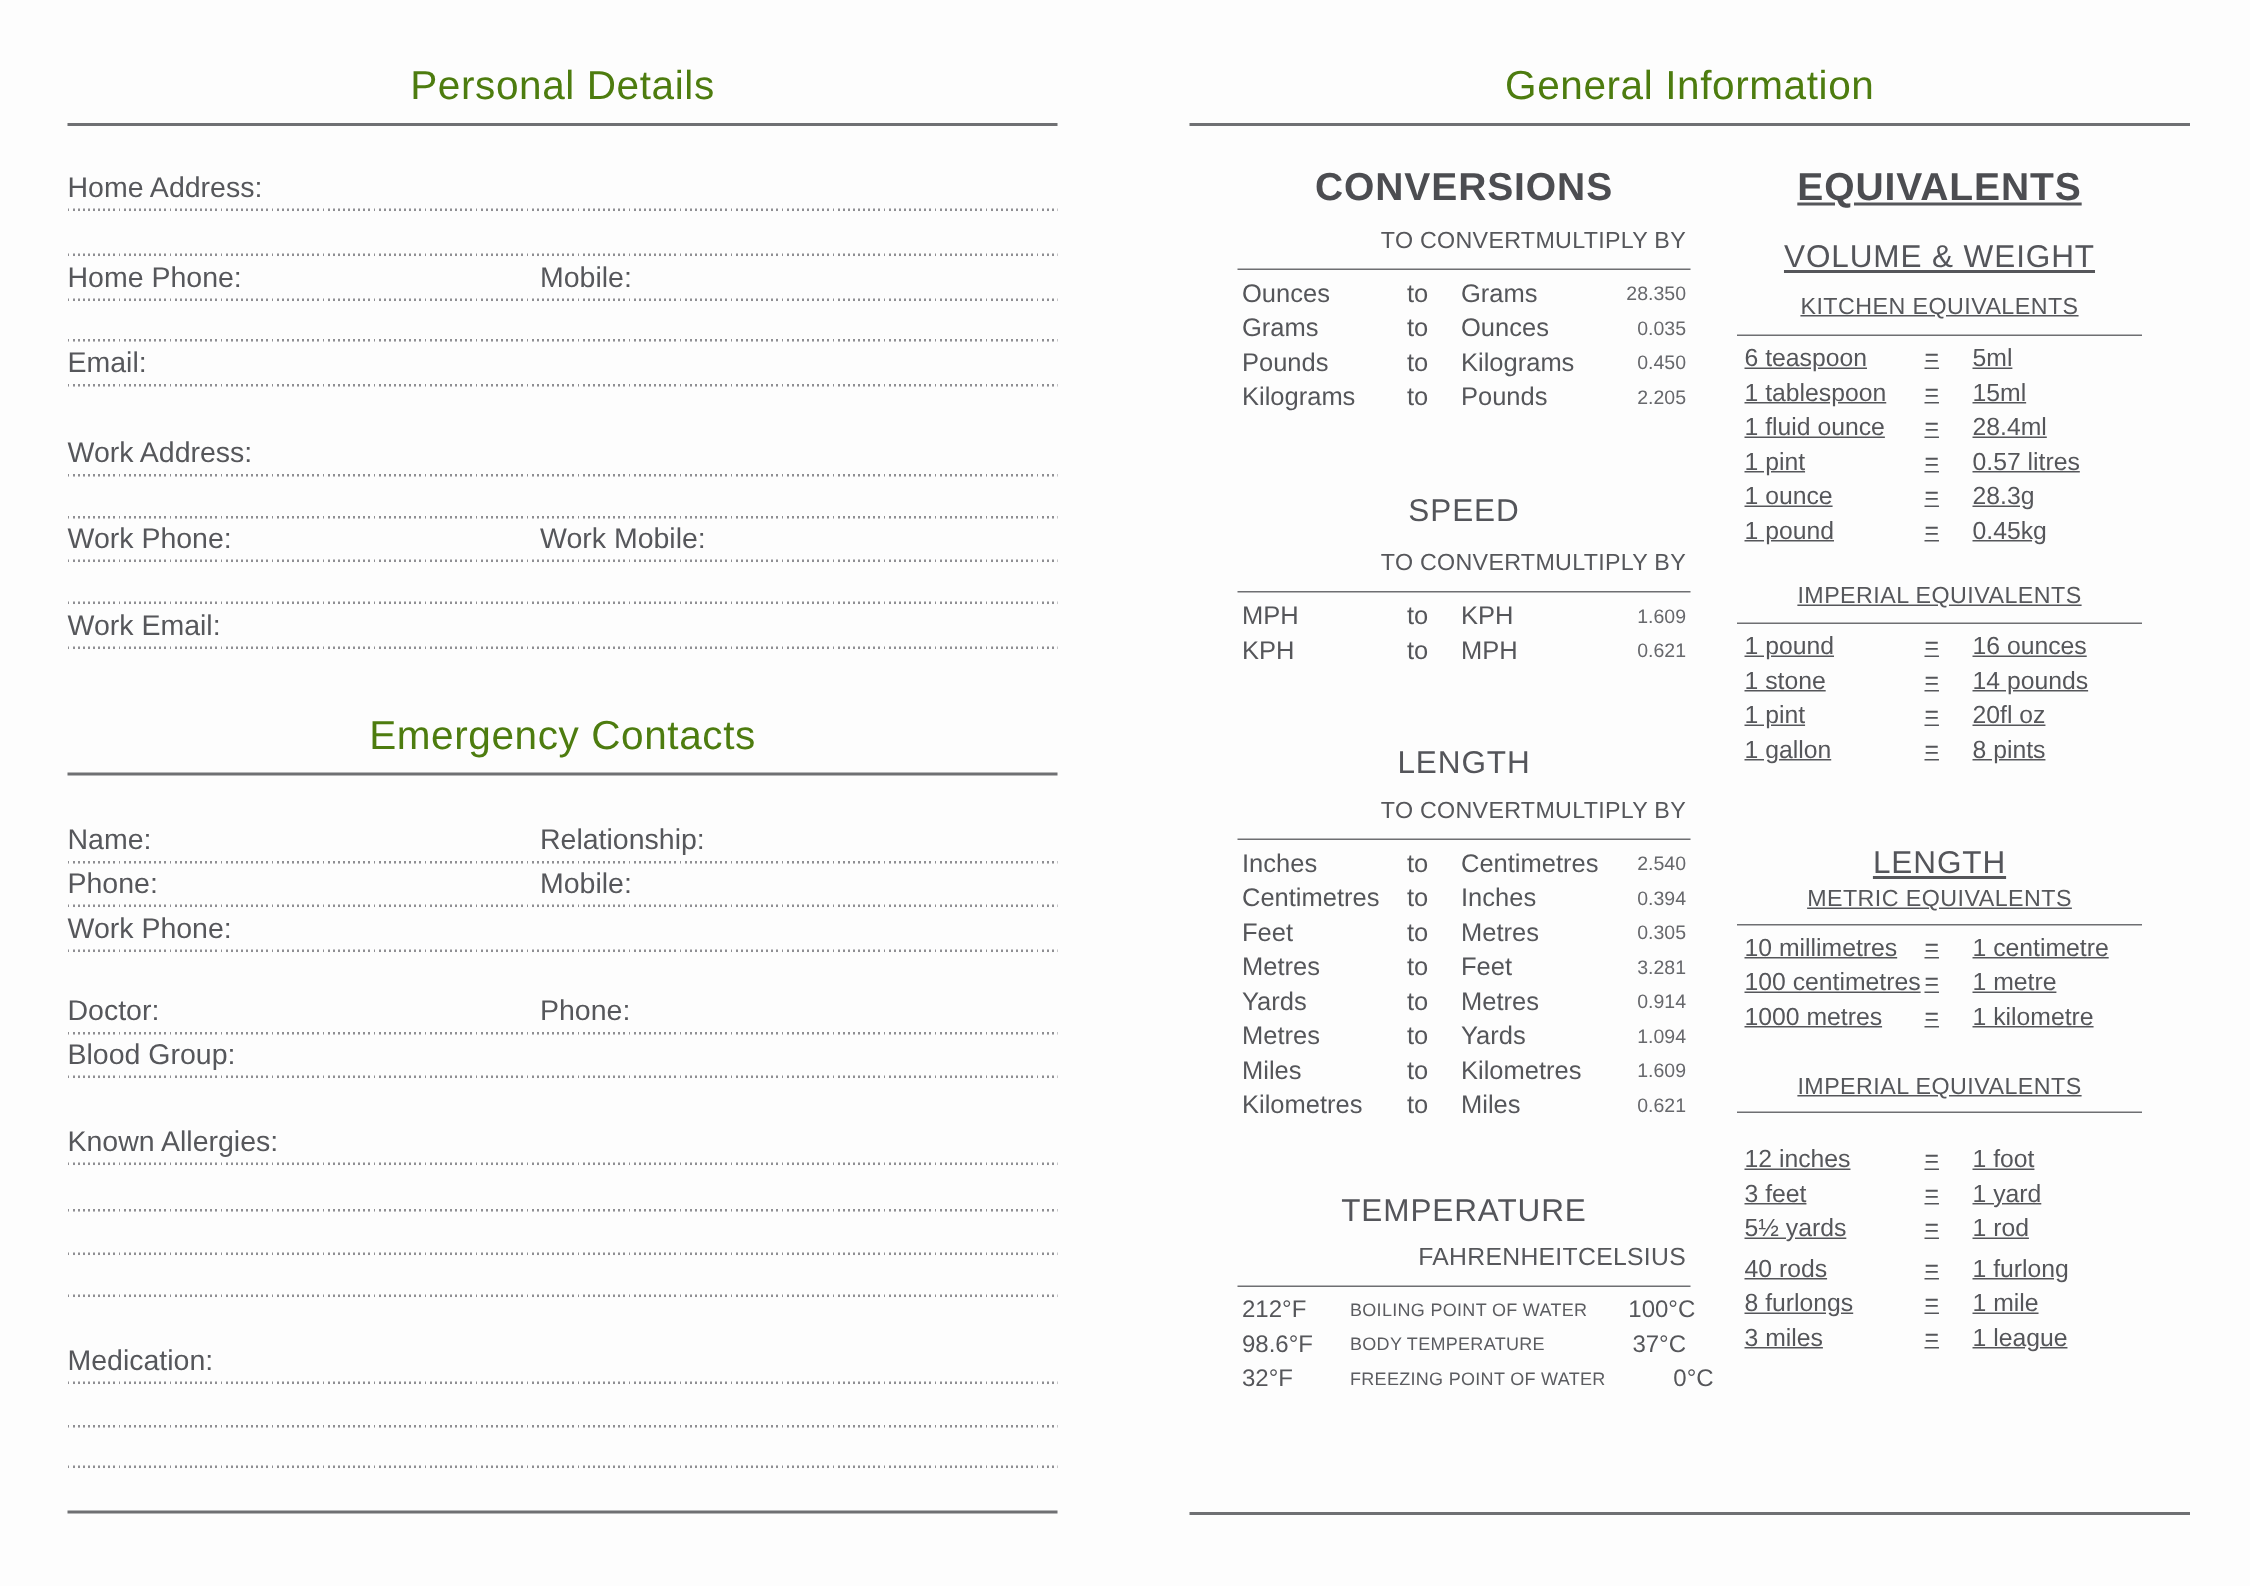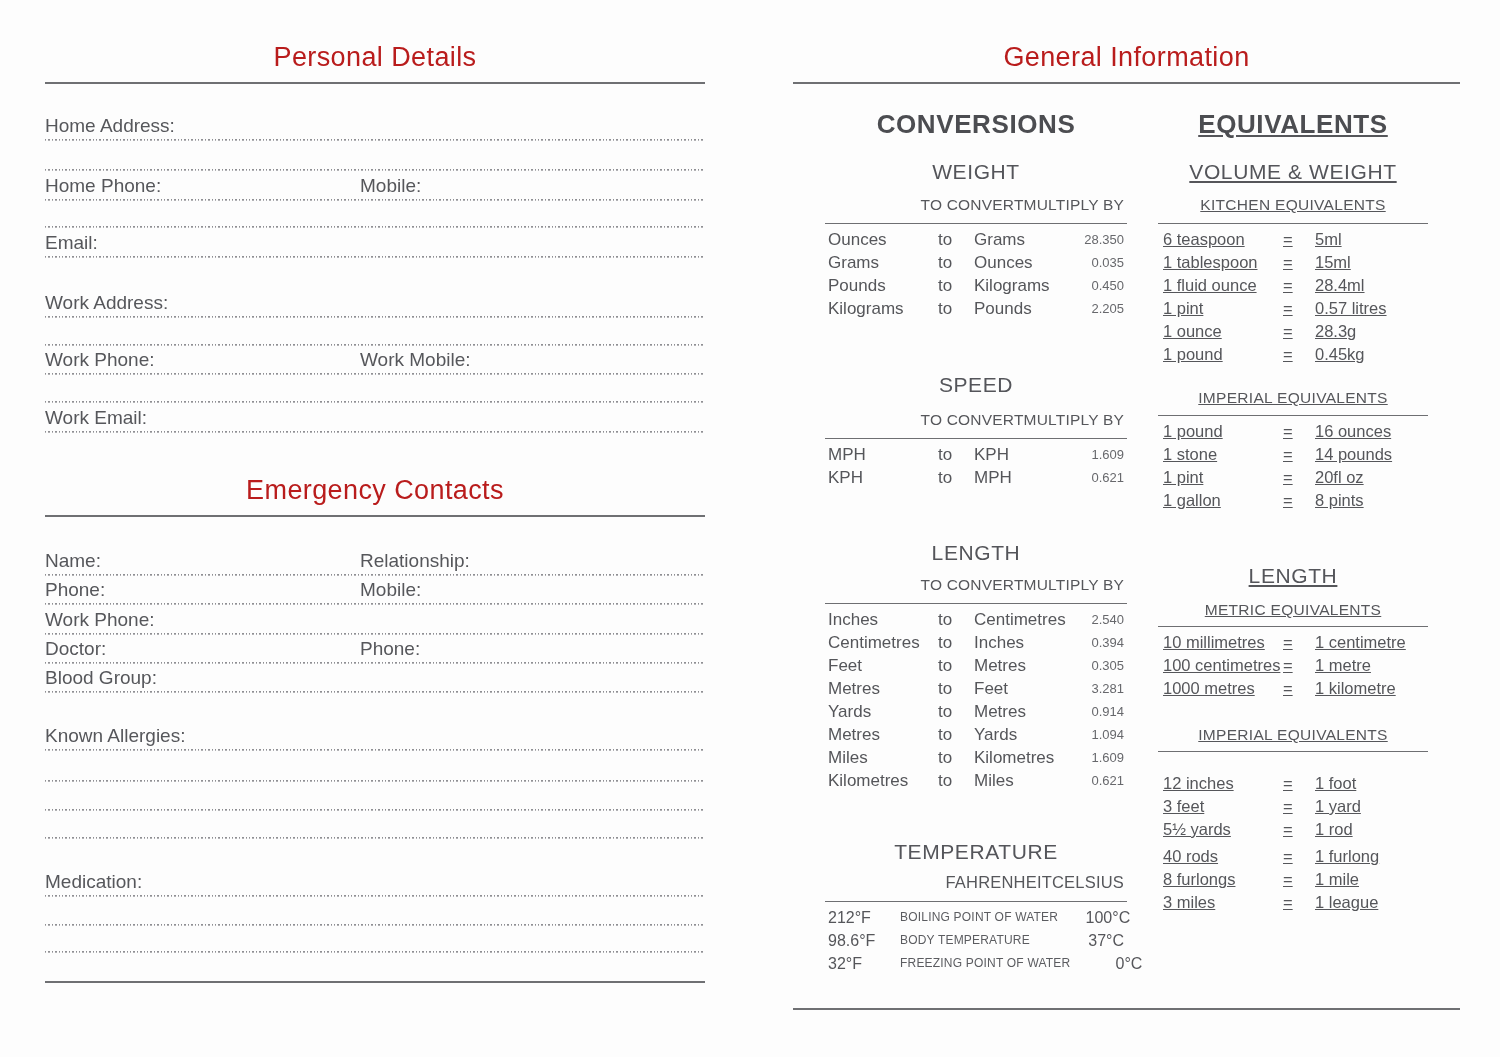--- a/index.html
+++ b/index.html
@@ -9,21 +9,21 @@
     font-family:"Liberation Sans", sans-serif;
     -webkit-font-smoothing:antialiased;
   }
   .page { position:absolute; top:0; }
   #left-page  { left:45px;  width:660px; }
   #right-page { left:793px; width:667px; }
 
   
   .page-title {
     font-size:27px; line-height:31px; text-align:center;
-    color:#b91c1c; letter-spacing:0.4px;
+    color:#4d7c0f; letter-spacing:0.4px;
   }
   .title-rule { border-bottom:2px solid #6f7073; }
 
   
   .fr {
     position:relative; box-sizing:border-box;
     background:repeating-linear-gradient(90deg,#8f8f93 0 1.3px,transparent 1.3px 3.4px) left bottom / 100% 1.7px no-repeat;
   }
   .fr .lab {
     position:absolute; left:0; bottom:5px;
@@ -110,21 +110,21 @@
     <span class="lab lab2">Relationship:</span>
   </div>
   <div class="fr" style="height:29px">
     <span class="lab">Phone:</span>
     <span class="lab lab2">Mobile:</span>
   </div>
   <div class="fr" style="height:30px">
     <span class="lab">Work Phone:</span>
   </div>
 
-  <div class="fr" style="height:29px">
+  <div class="fr" style="margin-top:26px;height:29px">
     <span class="lab">Doctor:</span>
     <span class="lab lab2">Phone:</span>
   </div>
   <div class="fr" style="height:29px">
     <span class="lab">Blood Group:</span>
   </div>
 
   <div class="fr" style="margin-top:28px;height:30px">
     <span class="lab">Known Allergies:</span>
   </div>
@@ -141,21 +141,20 @@
   <div class="solid-rule" style="margin-top:28px"></div>
 </div>
 
 <div class="page" id="right-page">
   <div class="page-title" style="margin-top:42px">General Information</div>
   <div class="title-rule" style="margin-top:9px"></div>
 
   <div class="col" id="col-conversions">
     <div class="h2" style="margin-top:24px">CONVERSIONS</div>
 
-    <div class="h3" style="margin-top:21px">WEIGHT</div>
     <div class="thead" style="margin-top:13px">
       <span>TO CONVERT</span>
       <span>MULTIPLY BY</span>
     </div>
     <div class="trule" style="margin-top:10px"></div>
     <div style="margin-top:4px">
       <div class="crow">
         <span>Ounces</span>
           <span>to</span>
           <span>Grams</span>
@@ -342,21 +341,21 @@
           <span>20fl oz</span>
       </div>
       <div class="erow">
         <span>1 gallon</span>
           <span>=</span>
           <span>8 pints</span>
       </div>
     </div>
 
     <div class="h3" style="margin-top:52px">LENGTH</div>
-    <div class="h4" style="margin-top:14px">METRIC EQUIVALENTS</div>
+    <div class="h4" style="margin-top:4px">METRIC EQUIVALENTS</div>
     <div class="trule" style="margin-top:8px"></div>
     <div style="margin-top:4px">
       <div class="erow">
         <span>10 millimetres</span>
           <span>=</span>
           <span>1 centimetre</span>
       </div>
       <div class="erow">
         <span>100 centimetres</span>
           <span>=</span>

